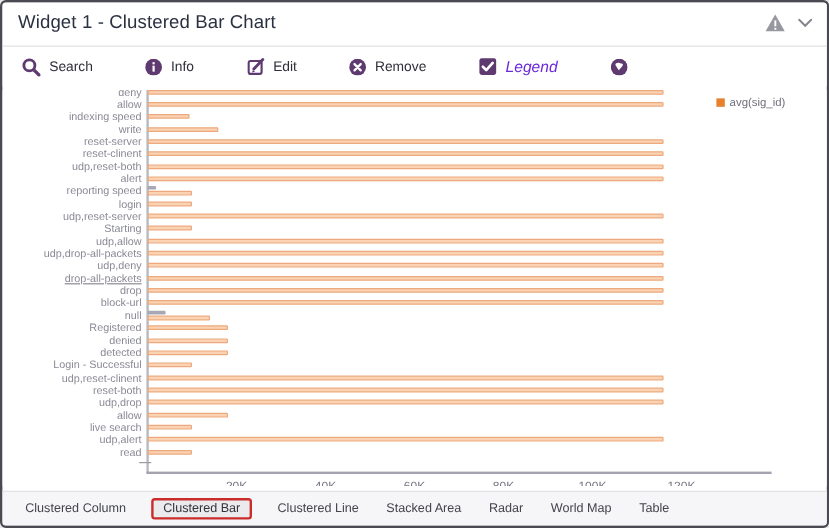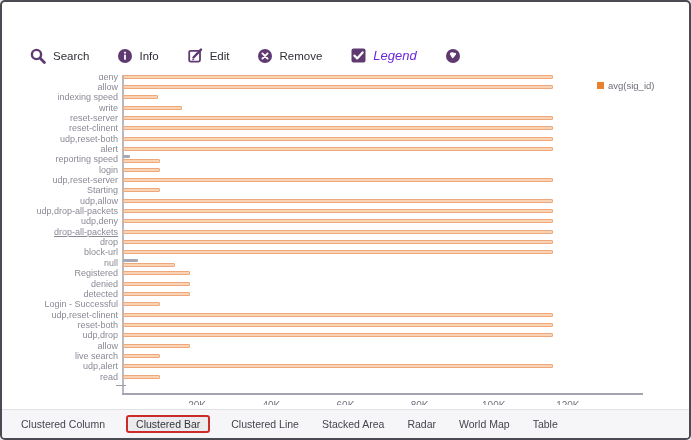--- a/index.html
+++ b/index.html
@@ -5,21 +5,21 @@
   html,body{margin:0;padding:0;background:#e9e9ec;font-family:"Liberation Sans",sans-serif;}
   .widget{
     position:relative;width:691px;height:440px;box-sizing:border-box;
     background:#fff;border:2px solid #4a4a52;border-radius:5px;overflow:hidden;
   }
   
   .header{position:absolute;left:0;top:0;width:100%;height:36px;border-bottom:1px solid #dcdce1;background:#fff;}
   .title{position:absolute;left:13px;top:8px;font-size:15.5px;font-weight:500;color:#2a3140;letter-spacing:.1px;}
   .header-icons{position:absolute;right:12px;top:9px;display:flex;align-items:center;gap:10px;}
   
-  .toolbar{position:absolute;left:0;top:37px;width:100%;height:33px;display:flex;align-items:center;padding-left:28px;gap:29px;box-sizing:border-box;background:#fff;}
+  .toolbar{position:absolute;left:0;top:37px;width:100%;height:33px;display:flex;align-items:center;padding-left:16px;gap:44px;box-sizing:border-box;background:#fff;}
   .tb-item{display:flex;align-items:center;gap:7px;cursor:pointer;}
   .tb-label{font-size:11.5px;color:#2f2f38;}
   .tb-label.big{font-size:13px;color:#6d28d9;font-style:italic;}
   
   .chart{position:absolute;left:0;top:73px;width:687px;height:330px;overflow:hidden;background:#fff;}
   .ylabel{position:absolute;width:112px;text-align:right;font-size:9px;line-height:10px;color:#8a8a96;white-space:nowrap;}
   .bar{position:absolute;height:4px;box-sizing:border-box;background:#fad3b4;border:1px solid #eda97c;border-radius:1px;}
   .bar.gray{height:3px;background:#a8a8b4;border:none;}
   .axis-y{position:absolute;left:120px;top:0;width:2px;height:319px;background:#b8b9c3;}
   .axis-x{position:absolute;left:120px;top:318px;width:521px;height:2px;background:#a3a4b0;}
@@ -32,20 +32,37 @@
   .tabbar{position:absolute;left:0;top:407px;width:100%;height:29px;background:#f6f6f8;border-top:1px solid #e2e2e6;display:flex;align-items:center;padding-left:17px;gap:19px;box-sizing:border-box;}
   .tab{font-size:10.5px;color:#44444e;padding:3px 2px;cursor:pointer;white-space:nowrap;}
   .tab.active{background:#ebebee;border:2px solid #cc2b2b;border-radius:3px;padding:1px 8px;color:#33333c;}
   svg{display:block;}
 </style>
 </head>
 <body>
 
 <div class="widget">
 
+  <div class="header">
+    <div class="title">Widget 1 - Clustered Bar Chart</div>
+    <div class="header-icons">
+      <span>
+        <svg width="18" height="16" viewBox="0 0 18 16">
+          <path d="M9 1 L17 15 L1 15 Z" fill="#97979f"></path>
+          <rect x="8.3" y="6" width="1.6" height="5" fill="#fff"></rect>
+          <rect x="8.3" y="12.2" width="1.6" height="1.6" fill="#fff"></rect>
+        </svg>
+      </span>
+      <span>
+        <svg width="12" height="8" viewBox="0 0 12 8">
+          <polyline points="1,1.5 6,6.5 11,1.5" fill="none" stroke="#85858d" stroke-width="1.6" stroke-linecap="round"></polyline>
+        </svg>
+      </span>
+    </div>
+  </div>
 
   <div class="toolbar" id="toolbar">
       <div class="tb-item">
         <span>
           <svg width="16" height="16" viewBox="0 0 16 16">
             <circle cx="6.5" cy="6.5" r="4.6" fill="none" stroke="#5e3a71" stroke-width="2.4"></circle>
             <line x1="10.2" y1="10.2" x2="14.4" y2="14.4" stroke="#5e3a71" stroke-width="2.8" stroke-linecap="round"></line>
           </svg>
         </span>
         <span class="tb-label">Search</span>

